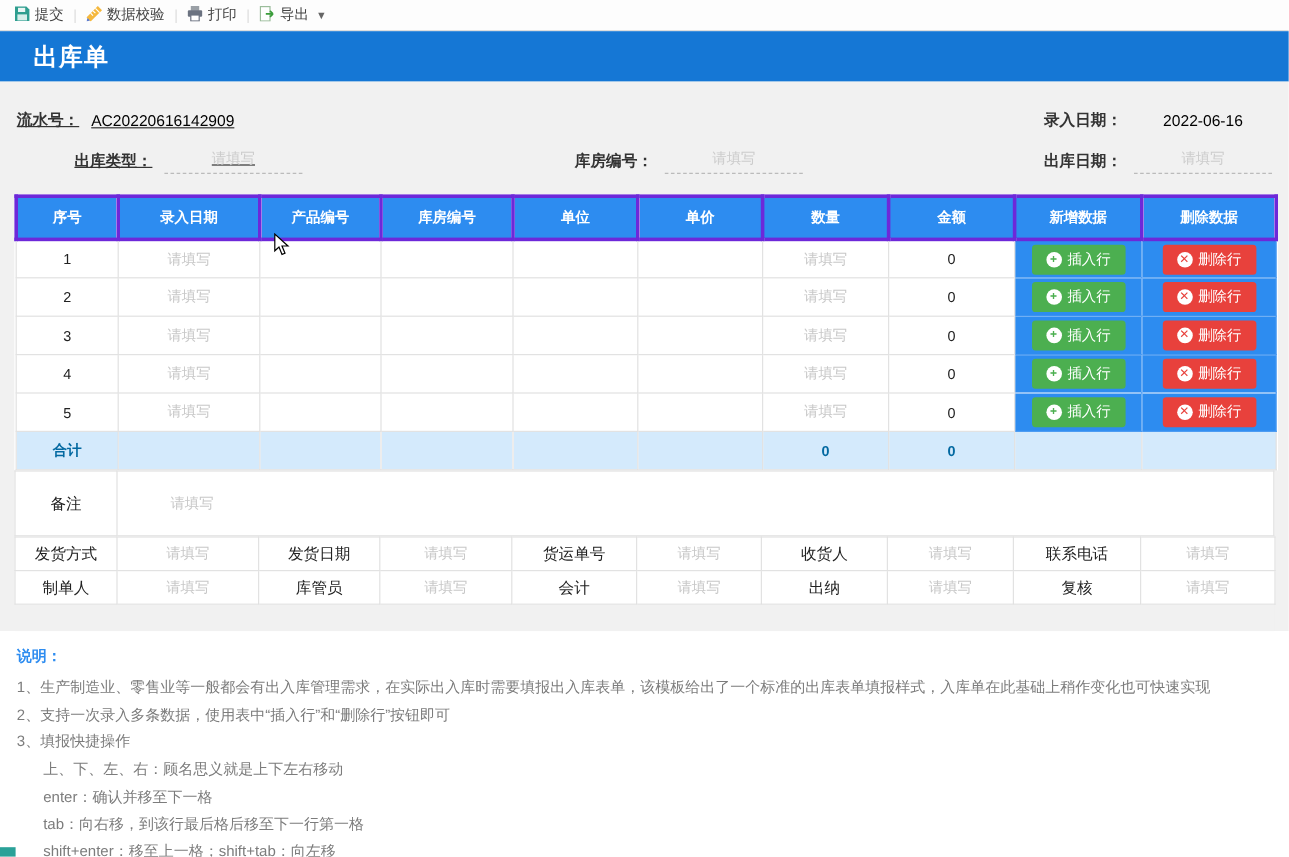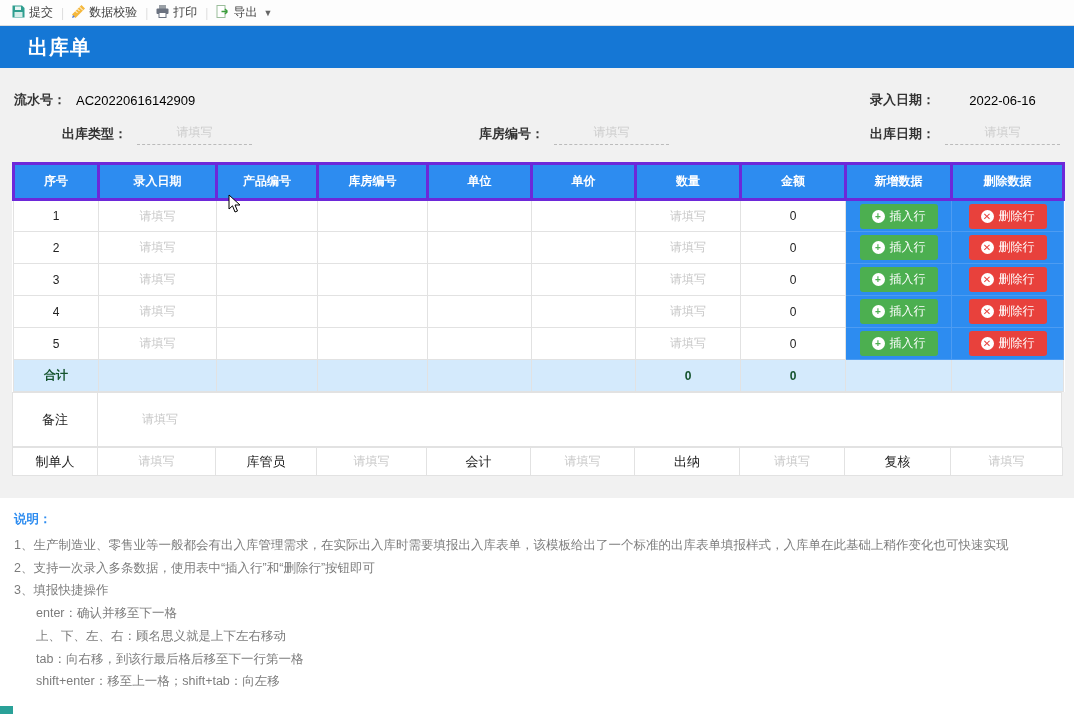--- a/index.html
+++ b/index.html
@@ -20,40 +20,40 @@
 
   
   .content { background:#f1f1f1; padding:0 12px; }
   .form-fields { padding:20px 2px 16px; }
   .ff-row { display:flex; justify-content:space-between; align-items:center; height:24px; margin-bottom:10px; font-size:13px; }
   .ff-group { display:flex; align-items:center; }
   .ff-label { font-weight:bold; color:#333; margin-right:10px; }
   .ff-value { color:#000; }
   .ff-input { width:115px; text-align:center; color:#ccc; font-size:12px;
     border-bottom:1px dashed #bbb; padding-bottom:3px; cursor:text; }
-  .w420 { width:430px; } .w300 { width:300px; } .wr { justify-content:flex-end; min-width:290px; }
+  .w420 { width:430px;text-decoration:underline; } .w300 { width:300px; } .wr { justify-content:flex-end; min-width:290px; }
 
   
   table { border-collapse:collapse; table-layout:fixed; width:1050px; background:#fff; }
   td,th { border:1px solid #e2e2e2; font-size:12px; text-align:center; overflow:hidden; white-space:nowrap; }
   thead th { background:#2d8cf0; color:#fff; font-size:12px; font-weight:bold; height:36px;
     border:3px solid #6d28d9; }
   tbody td { height:32px; color:#222; }
   td.ph { color:#c8c8c8; cursor:text; }
   td.action-cell { background:#2d8cf0; border:1px solid #4d9cf2; }
   .row-btn { display:inline-flex; align-items:center; gap:5px; border:none; border-radius:3px;
     color:#fff; font-size:12px; padding:4px 12px; cursor:pointer;
     font-family:"Liberation Sans","DejaVu Sans",sans-serif; }
   .btn-insert { background:#4caf50; }
   .btn-delete { background:#e8413c; }
   .btn-icon { display:inline-block; width:13px; height:13px; line-height:13px; border-radius:50%;
     background:#fff; font-size:10px; font-weight:bold; text-align:center; }
   .btn-insert .btn-icon { color:#4caf50; }
   .btn-delete .btn-icon { color:#e8413c; }
-  tr.total-row td { background:#d4eafc; color:#14532d; font-weight:bold; height:32px; border-color:#e2e2e2; }
+  tr.total-row td { background:#d4eafc; color:#0369a1; font-weight:bold; height:32px; border-color:#e2e2e2; }
 
   .remark-table td { height:54px; }
   .remark-label { font-size:13px; color:#222; }
   .remark-value { text-align:left; padding-left:44px; color:#c8c8c8; cursor:text; }
 
   .info-table td { height:28px; }
   .info-label { color:#222; font-size:13px; }
 
   .gray-gap { height:22px; background:#f1f1f1; }
 
@@ -325,20 +325,32 @@
           <col style="width:101px">
           <col style="width:110px">
         <col style="width:104px">
           <col style="width:104px">
           <col style="width:105px">
           <col style="width:105px">
         <col style="width:106px">
           <col style="width:112px">
       </colgroup>
       <tbody>
+          <tr>
+        <td class="info-label">发货方式</td>
+        <td class="ph">请填写</td>
+        <td class="info-label">发货日期</td>
+        <td class="ph">请填写</td>
+        <td class="info-label">货运单号</td>
+        <td class="ph">请填写</td>
+        <td class="info-label">收货人</td>
+        <td class="ph">请填写</td>
+        <td class="info-label">联系电话</td>
+        <td class="ph">请填写</td>
+      </tr>
       <tr>
         <td class="info-label">制单人</td>
         <td class="ph">请填写</td>
         <td class="info-label">库管员</td>
         <td class="ph">请填写</td>
         <td class="info-label">会计</td>
         <td class="ph">请填写</td>
         <td class="info-label">出纳</td>
         <td class="ph">请填写</td>
         <td class="info-label">复核</td>
@@ -348,22 +360,22 @@
       </table>
 
     <div class="gray-gap"></div>
   </div>
 
   <div class="notes">
     <div class="notes-title">说明：</div>
     <div class="note-line">1、生产制造业、零售业等一般都会有出入库管理需求，在实际出入库时需要填报出入库表单，该模板给出了一个标准的出库表单填报样式，入库单在此基础上稍作变化也可快速实现</div>
     <div class="note-line">2、支持一次录入多条数据，使用表中“插入行”和“删除行”按钮即可</div>
     <div class="note-line">3、填报快捷操作</div>
+    <div class="note-line note-sub">上、下、左、右：顾名思义就是上下左右移动</div>
     <div class="note-line note-sub">enter：确认并移至下一格</div>
-    <div class="note-line note-sub">上、下、左、右：顾名思义就是上下左右移动</div>
     <div class="note-line note-sub">tab：向右移，到该行最后格后移至下一行第一格</div>
     <div class="note-line note-sub">shift+enter：移至上一格；shift+tab：向左移</div>
 
   </div>
 
   <div class="cursor">
     <svg width="14" height="20" viewBox="0 0 14 20">
       <path d="M1 1 L1 15 L4.5 11.8 L7 18 L9.5 17 L7 11 L12 11 Z" fill="#fff" stroke="#000" stroke-width="1"></path>
     </svg>
   </div>

